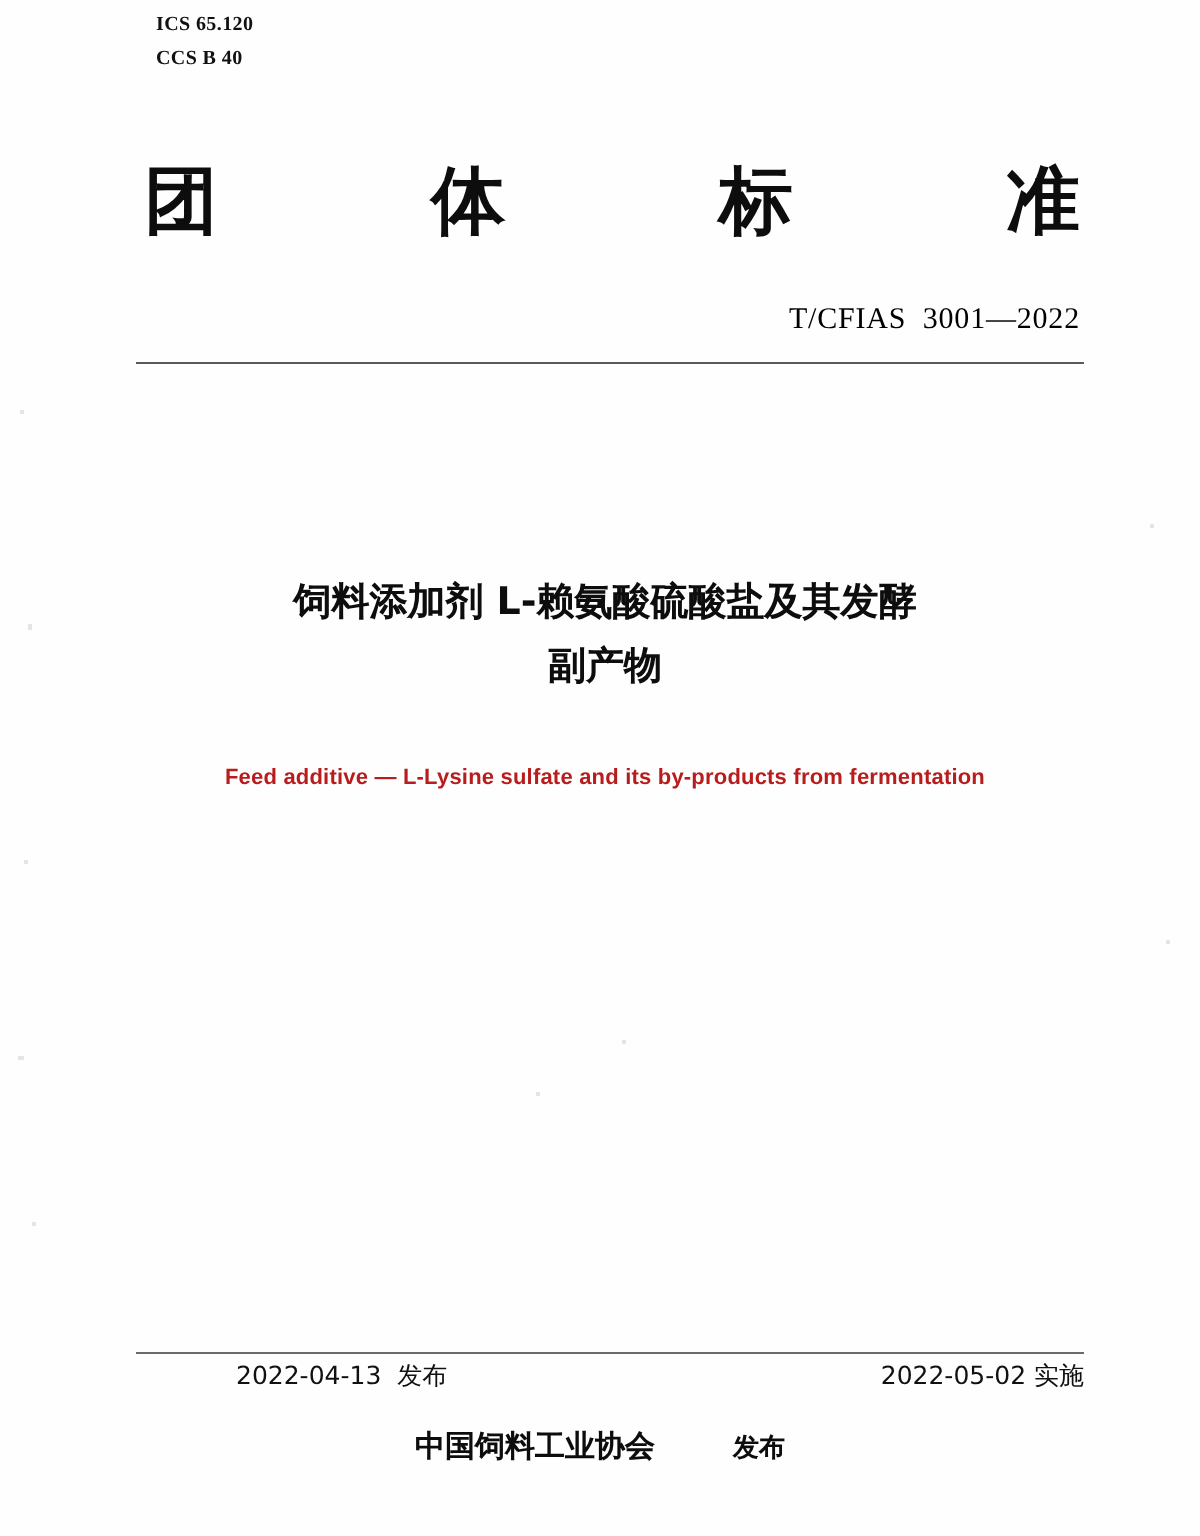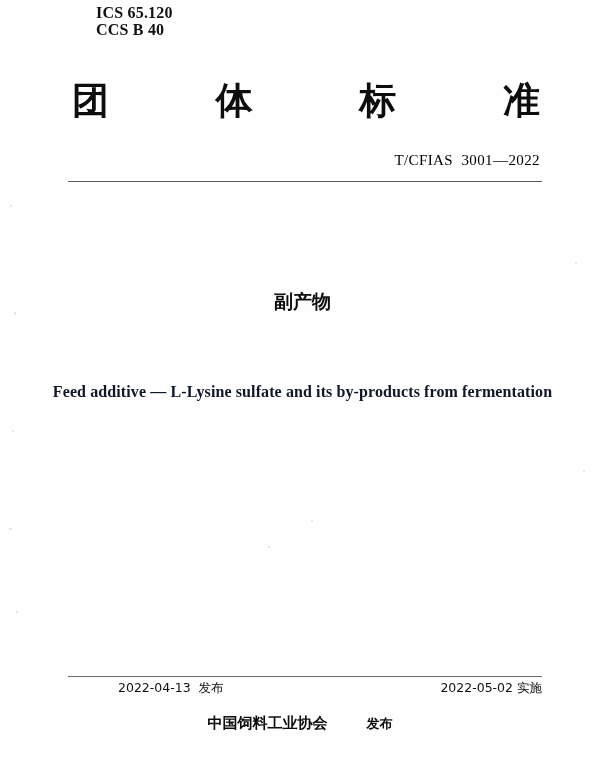--- a/index.html
+++ b/index.html
@@ -18,25 +18,25 @@
 
   .page {
     position: absolute;
     inset: 0;
     background: #fefefe;
   }
 
   
   .codes {
     position: absolute;
-    left: 96px;
+    left: 78px;
     top: 4px;
     font-family: "Liberation Serif", serif;
     font-weight: bold;
-    font-size: 16px;
+    font-size: 10px;
     line-height: 17px;
     letter-spacing: 0.2px;
     color: #111;
   }
 
   
   .bigtitle {
     position: absolute;
     left: 72px;
     right: 60px;
@@ -89,25 +89,25 @@
   }
   .cn-title .l2 { display: block; }
 
   
   .en-title {
     position: absolute;
     left: 50px;
     right: 45px;
     top: 383px;
     text-align: center;
-    font-family: Liberation Serif, serif;
+    font-family: Liberation Sans, sans-serif;
     font-weight: bold;
-    font-size: 16px;
+    font-size: 11px;
     letter-spacing: 0.1px;
-    color: #0f172a;
+    color: #b91c1c;
   }
 
   
   .dates {
     position: absolute;
     left: 70px;
     right: 58px;
     top: 680px;
     display: flex;
     justify-content: space-between;
@@ -159,20 +159,21 @@
     <span>标</span>
     <span>准</span>
   </div>
 
   <div class="stdnum">T/CFIAS  3001—2022</div>
 
   <div class="rule rule-top"></div>
   <div class="rule rule-bottom"></div>
 
   <div class="cn-title">
+    <span class="l1">饲料添加剂  L-赖氨酸硫酸盐及其发酵</span>
     <span class="l2">副产物</span>
   </div>
 
   <div class="en-title">Feed additive — L-Lysine sulfate and its by-products from fermentation</div>
 
   <div class="dates">
     <div class="d">2022-04-13  发布</div>
     <div class="d">2022-05-02 实施</div>
   </div>
 

